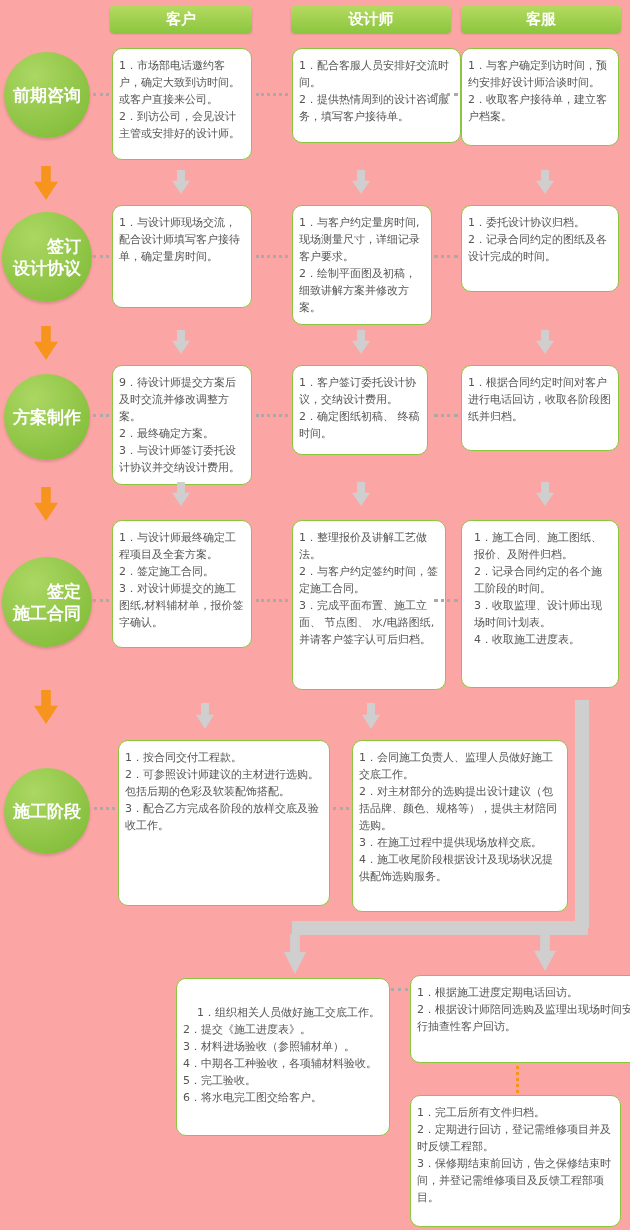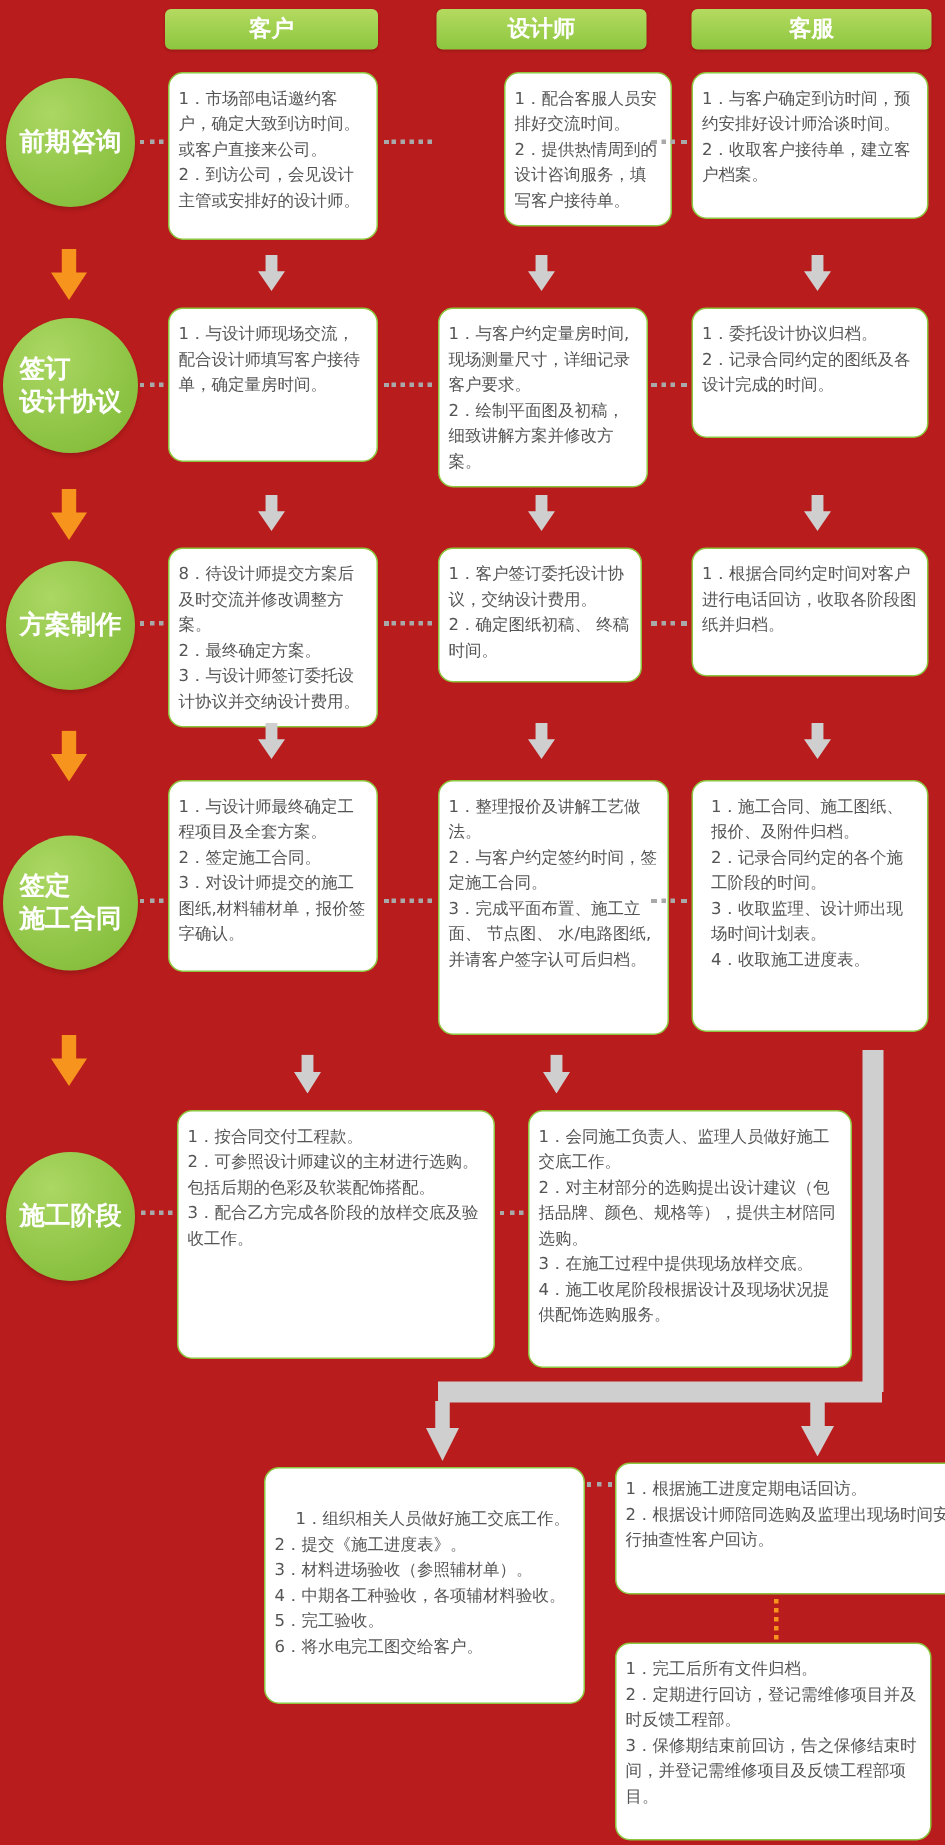--- a/index.html
+++ b/index.html
@@ -1,31 +1,31 @@
 <!DOCTYPE html>
 <html><head>
 <meta charset="utf-8">
 <style>
   * { margin:0; padding:0; box-sizing:border-box; }
   body { font-family:"DejaVu Sans",sans-serif; background:#fff; }
-  .canvas { position:relative; width:630px; height:1230px; background:#b91c1c; overflow:hidden; }
+  .canvas { position:relative; width:630px; height:1230px; background:#fca5a5; overflow:hidden; }
 
   .col-header {
     position:absolute; height:27px; border-radius:4px;
     background:linear-gradient(#b4da60,#8cc63f);
     color:#fff; font-weight:bold; font-size:15px;
     display:flex; align-items:center; justify-content:center;
     box-shadow:0 1px 2px rgba(0,0,0,.18);
   }
   .stage-circle {
     position:absolute; border-radius:50%;
     background:radial-gradient(circle at 35% 28%, #abd763, #7cb832);
     color:#fff; font-weight:bold; font-size:17px; line-height:1.3;
     display:flex; align-items:center; justify-content:center;
-    text-align:left; white-space:pre-line;
+    text-align:right; white-space:pre-line;
     box-shadow:0 2px 3px rgba(0,0,0,.15);
   }
   .pbox {
     position:absolute; background:#fff;
     border:1px solid #8cc63f; border-radius:10px;
     padding:8px 6px; font-size:11px; line-height:1.55;
     color:#555; white-space:pre-wrap;
   }
   .pbox .pbox-title { font-weight:bold; color:#4d4d4d; font-size:12px; display:block; }
   .arrow-orange {
@@ -39,50 +39,50 @@
   .bar { position:absolute; background:#cfcfcf; }
   .dots-h { position:absolute; border-top:3px dotted #a9a9a9; height:0; }
   .dots-v { position:absolute; border-left:3px dotted #f7941d; width:0; }
 </style>
 </head>
 <body>
 
 <div class="canvas">
 
   <div class="col-header" style="left:110px;top:6px;width:142px;">客户</div>
-  <div class="col-header" style="left:291px;top:6px;width:140px;">设计师</div>
+  <div class="col-header" style="left:291px;top:6px;width:160px;">设计师</div>
   <div class="col-header" style="left:461px;top:6px;width:160px;">客服</div>
 
   <div class="stage-circle" style="left:4px;top:52px;width:86px;height:86px;">前期咨询</div>
   <div class="stage-circle" style="left:4px;top:374px;width:86px;height:86px;">方案制作</div>
   <div class="stage-circle" style="left:2px;top:212px;width:90px;height:90px;">签订
 设计协议</div>
   <div class="stage-circle" style="left:2px;top:557px;width:90px;height:90px;">签定
 施工合同</div>
   <div class="stage-circle" style="left:4px;top:768px;width:86px;height:86px;">施工阶段</div>
 
   <div class="arrow-orange" style="left:34px;top:166px;width:24px;height:34px;"></div>
   <div class="arrow-orange" style="left:34px;top:326px;width:24px;height:34px;"></div>
   <div class="arrow-orange" style="left:34px;top:487px;width:24px;height:34px;"></div>
   <div class="arrow-orange" style="left:34px;top:690px;width:24px;height:34px;"></div>
 
   <div class="pbox" style="left:112px;top:48px;width:140px;min-height:112px;">1．市场部电话邀约客户，确定大致到访时间。或客户直接来公司。
 2．到访公司，会见设计主管或安排好的设计师。</div>
-  <div class="pbox" style="left:292px;top:48px;width:112px;min-height:95px;margin-left:44px;">1．配合客服人员安排好交流时间。
+  <div class="pbox" style="left:292px;top:48px;width:169px;min-height:95px;">1．配合客服人员安排好交流时间。
 2．提供热情周到的设计咨询服务，填写客户接待单。</div>
   <div class="pbox" style="left:461px;top:48px;width:158px;min-height:98px;">1．与客户确定到访时间，预约安排好设计师洽谈时间。
 2．收取客户接待单，建立客户档案。</div>
 
   <div class="pbox" style="left:112px;top:205px;width:140px;min-height:103px;">1．与设计师现场交流，配合设计师填写客户接待单，确定量房时间。</div>
   <div class="pbox" style="left:292px;top:205px;width:140px;min-height:110px;">1．与客户约定量房时间,现场测量尺寸，详细记录客户要求。
 2．绘制平面图及初稿，细致讲解方案并修改方案。</div>
   <div class="pbox" style="left:461px;top:205px;width:158px;min-height:87px;">1．委托设计协议归档。
 2．记录合同约定的图纸及各设计完成的时间。</div>
 
-  <div class="pbox" style="left:112px;top:365px;width:140px;min-height:102px;">8．待设计师提交方案后及时交流并修改调整方案。
+  <div class="pbox" style="left:112px;top:365px;width:140px;min-height:102px;">9．待设计师提交方案后及时交流并修改调整方案。
 2．最终确定方案。
 3．与设计师签订委托设计协议并交纳设计费用。</div>
   <div class="pbox" style="left:292px;top:365px;width:136px;min-height:90px;">1．客户签订委托设计协议，交纳设计费用。
 2．确定图纸初稿、 终稿时间。</div>
   <div class="pbox" style="left:461px;top:365px;width:158px;min-height:86px;">1．根据合同约定时间对客户进行电话回访，收取各阶段图纸并归档。</div>
 
   <div class="pbox" style="left:112px;top:520px;width:140px;min-height:128px;">1．与设计师最终确定工程项目及全套方案。
 2．签定施工合同。
 3．对设计师提交的施工图纸,材料辅材单，报价签字确认。</div>
   <div class="pbox" style="left:292px;top:520px;width:154px;min-height:170px;">1．整理报价及讲解工艺做法。

